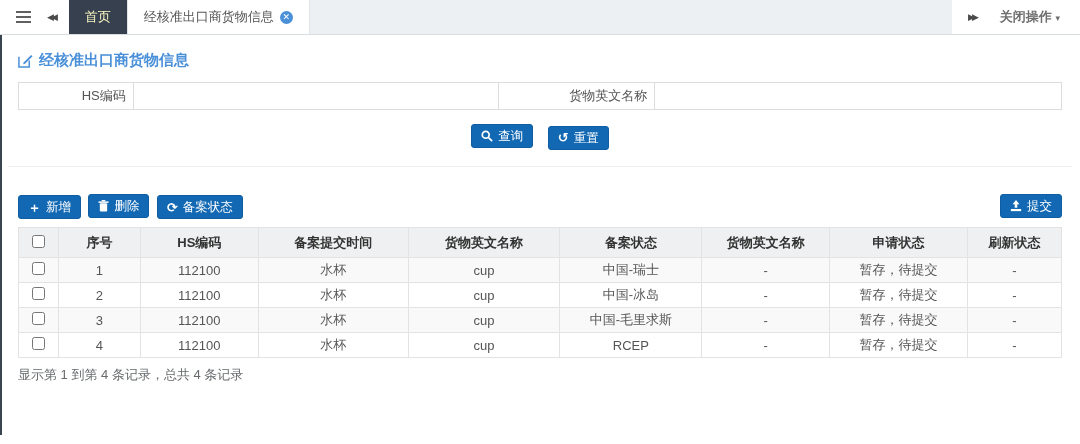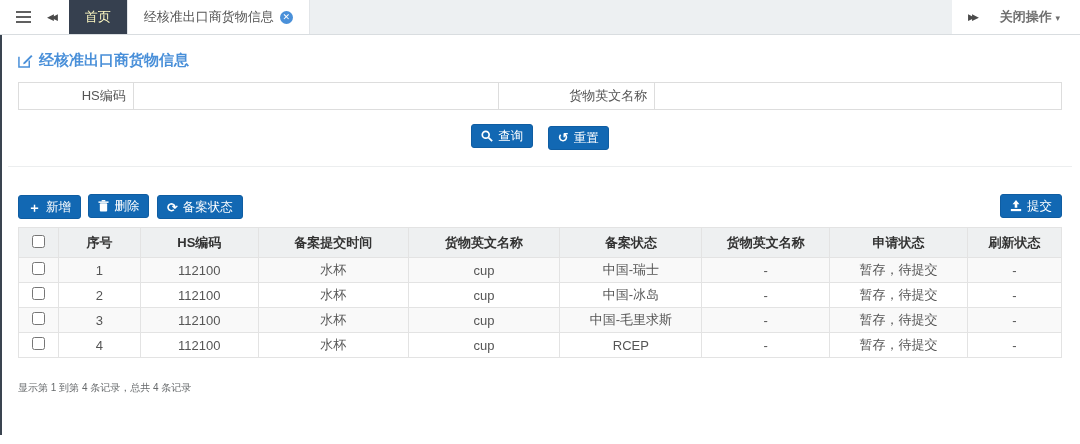--- a/index.html
+++ b/index.html
@@ -48,21 +48,21 @@
   .toolbar { display:flex; justify-content:space-between; align-items:center; margin-top:27px; }
   .toolbar-left .btn { margin-right:3px; }
 
   table.grid { width:100%; border-collapse:collapse; margin-top:8px; }
   table.grid th, table.grid td { border:1px solid #e3e3e3; font-size:13px; text-align:center; }
   table.grid th { background:#eef0f1; color:#333; font-weight:bold; height:30px; }
   table.grid td { height:25px; color:#555; }
   table.grid tr.odd td { background:#f9f9f9; }
   input[type=checkbox] { width:13px; height:13px; cursor:pointer; }
 
-  .summary { margin-top:23px; font-size:10px; color:#676a6c; }
+  .summary { margin-top:8px; font-size:13px; color:#676a6c; }
 </style>
 </head>
 <body>
 
 <div class="tabbar">
   <div class="tabbar-left">
     <span class="hamburger">
         <i></i>
         <i></i>
         <i></i>

